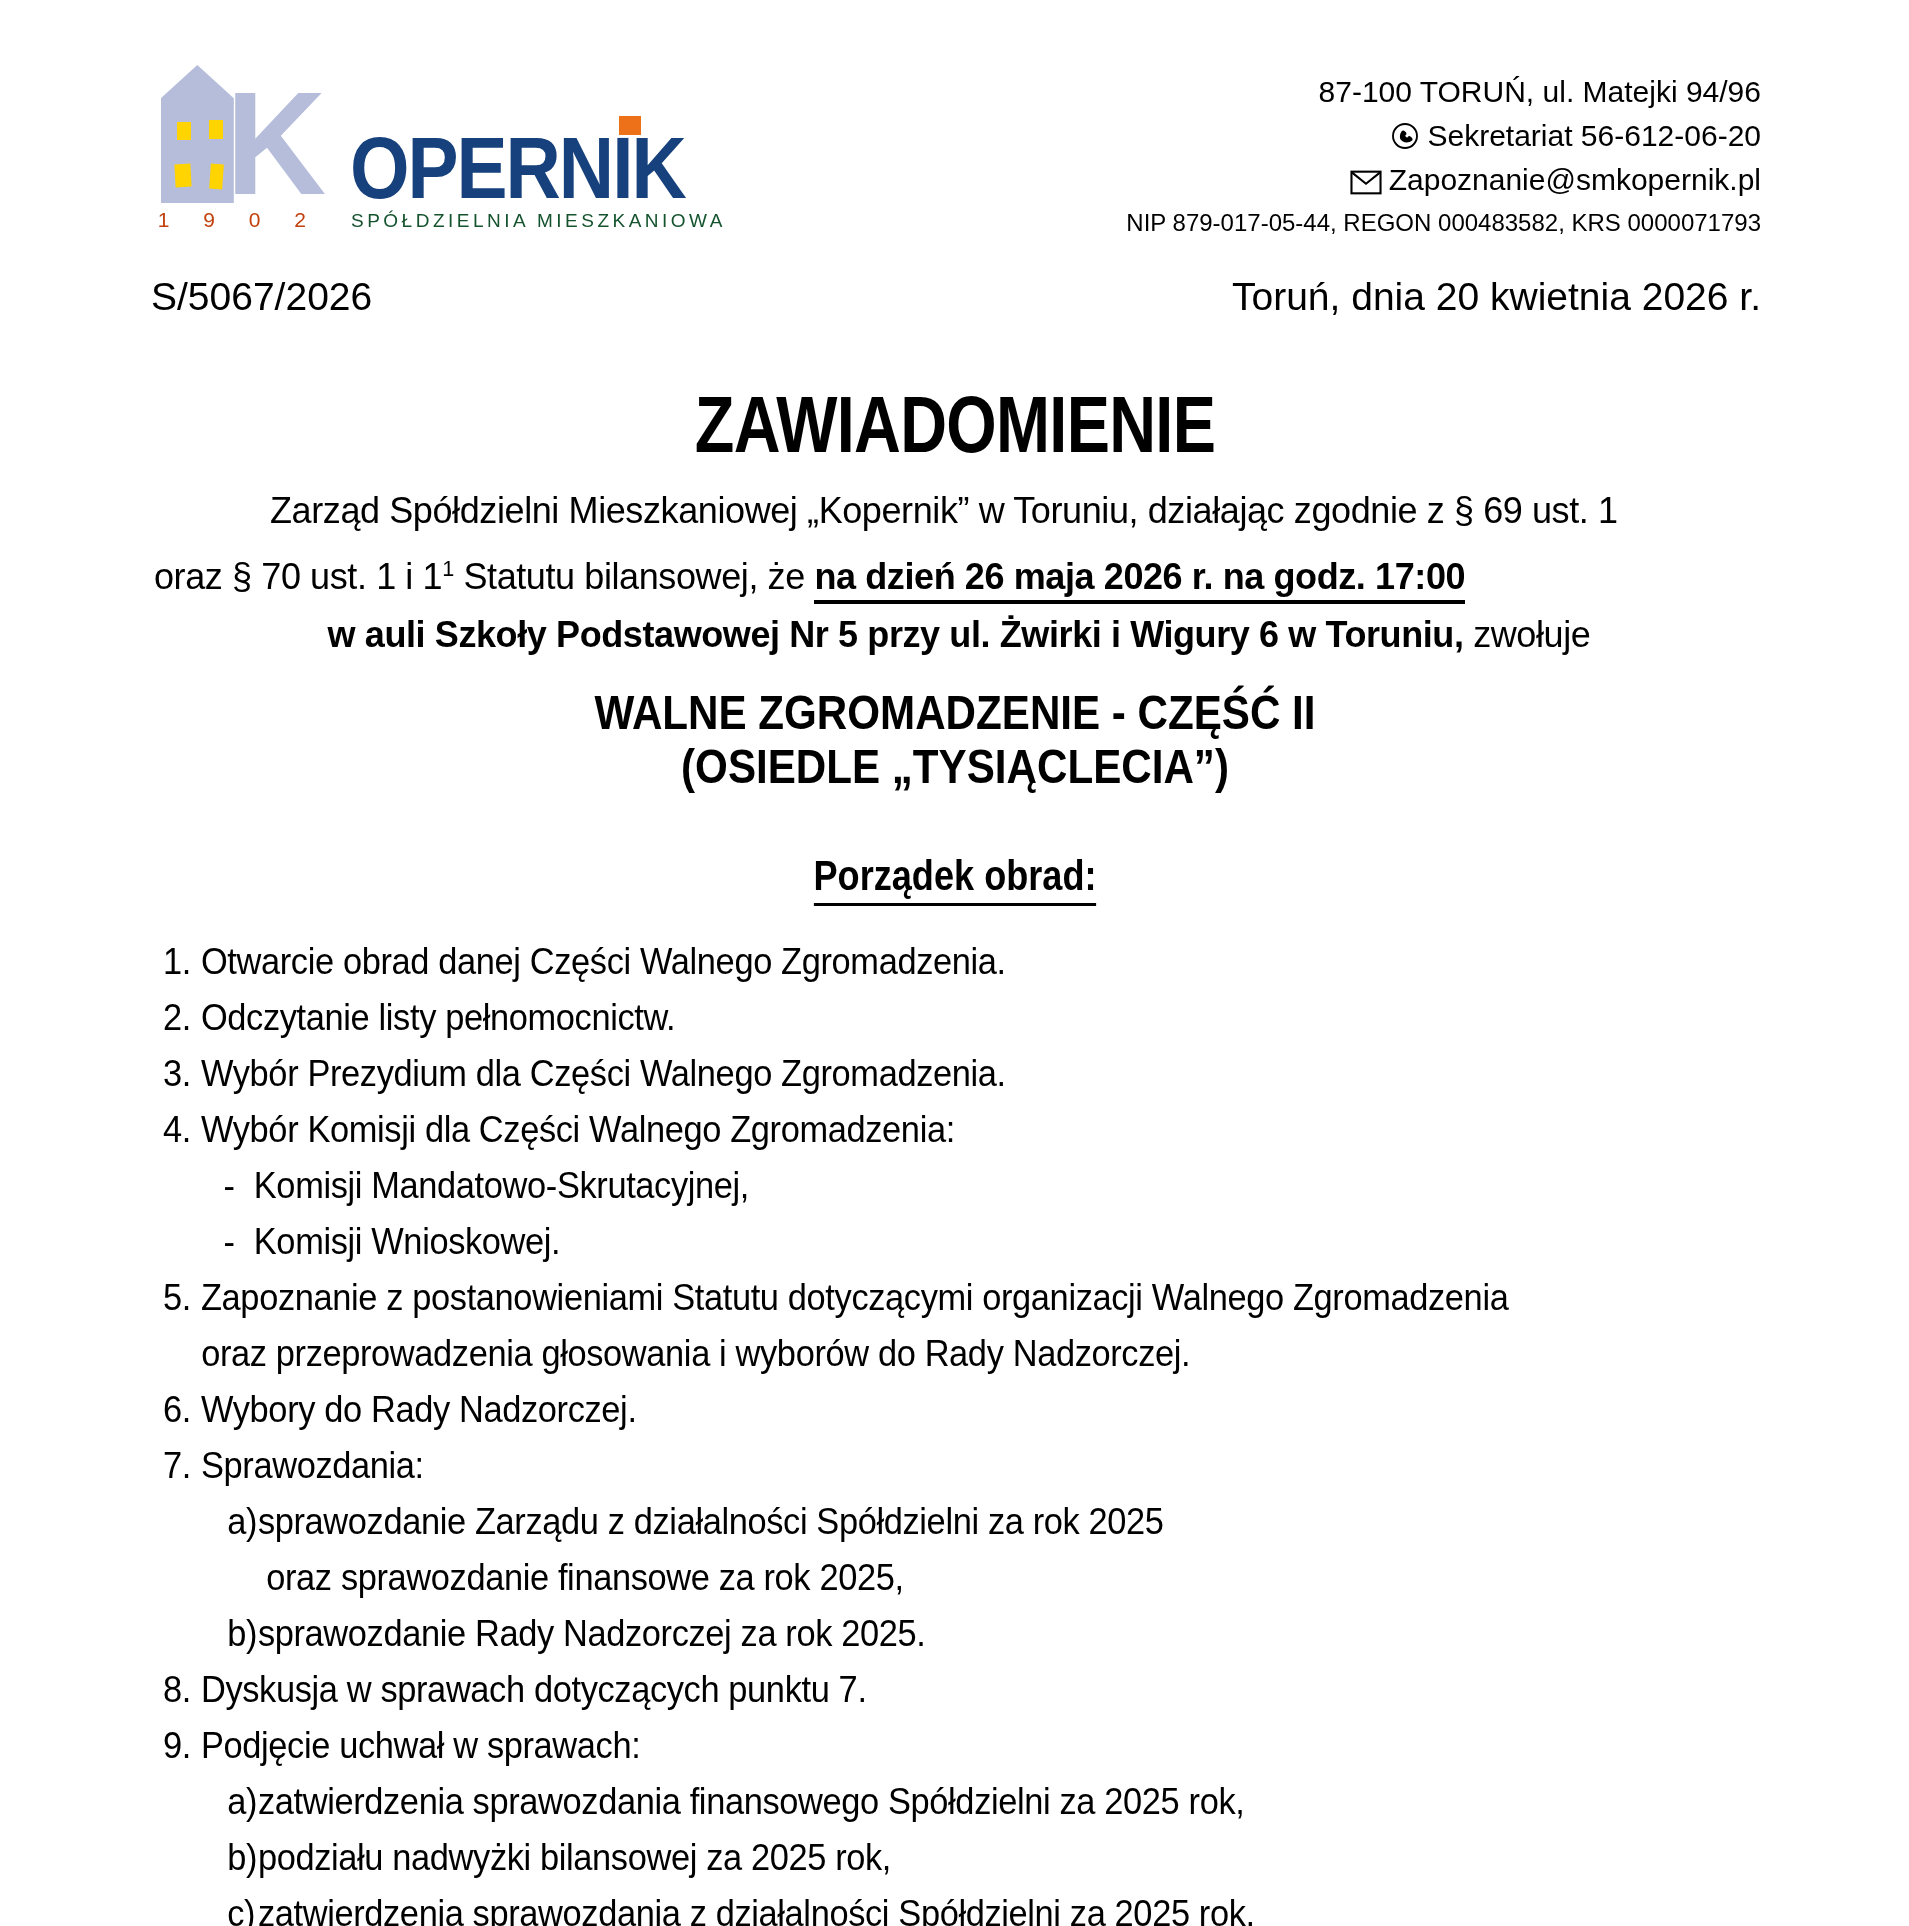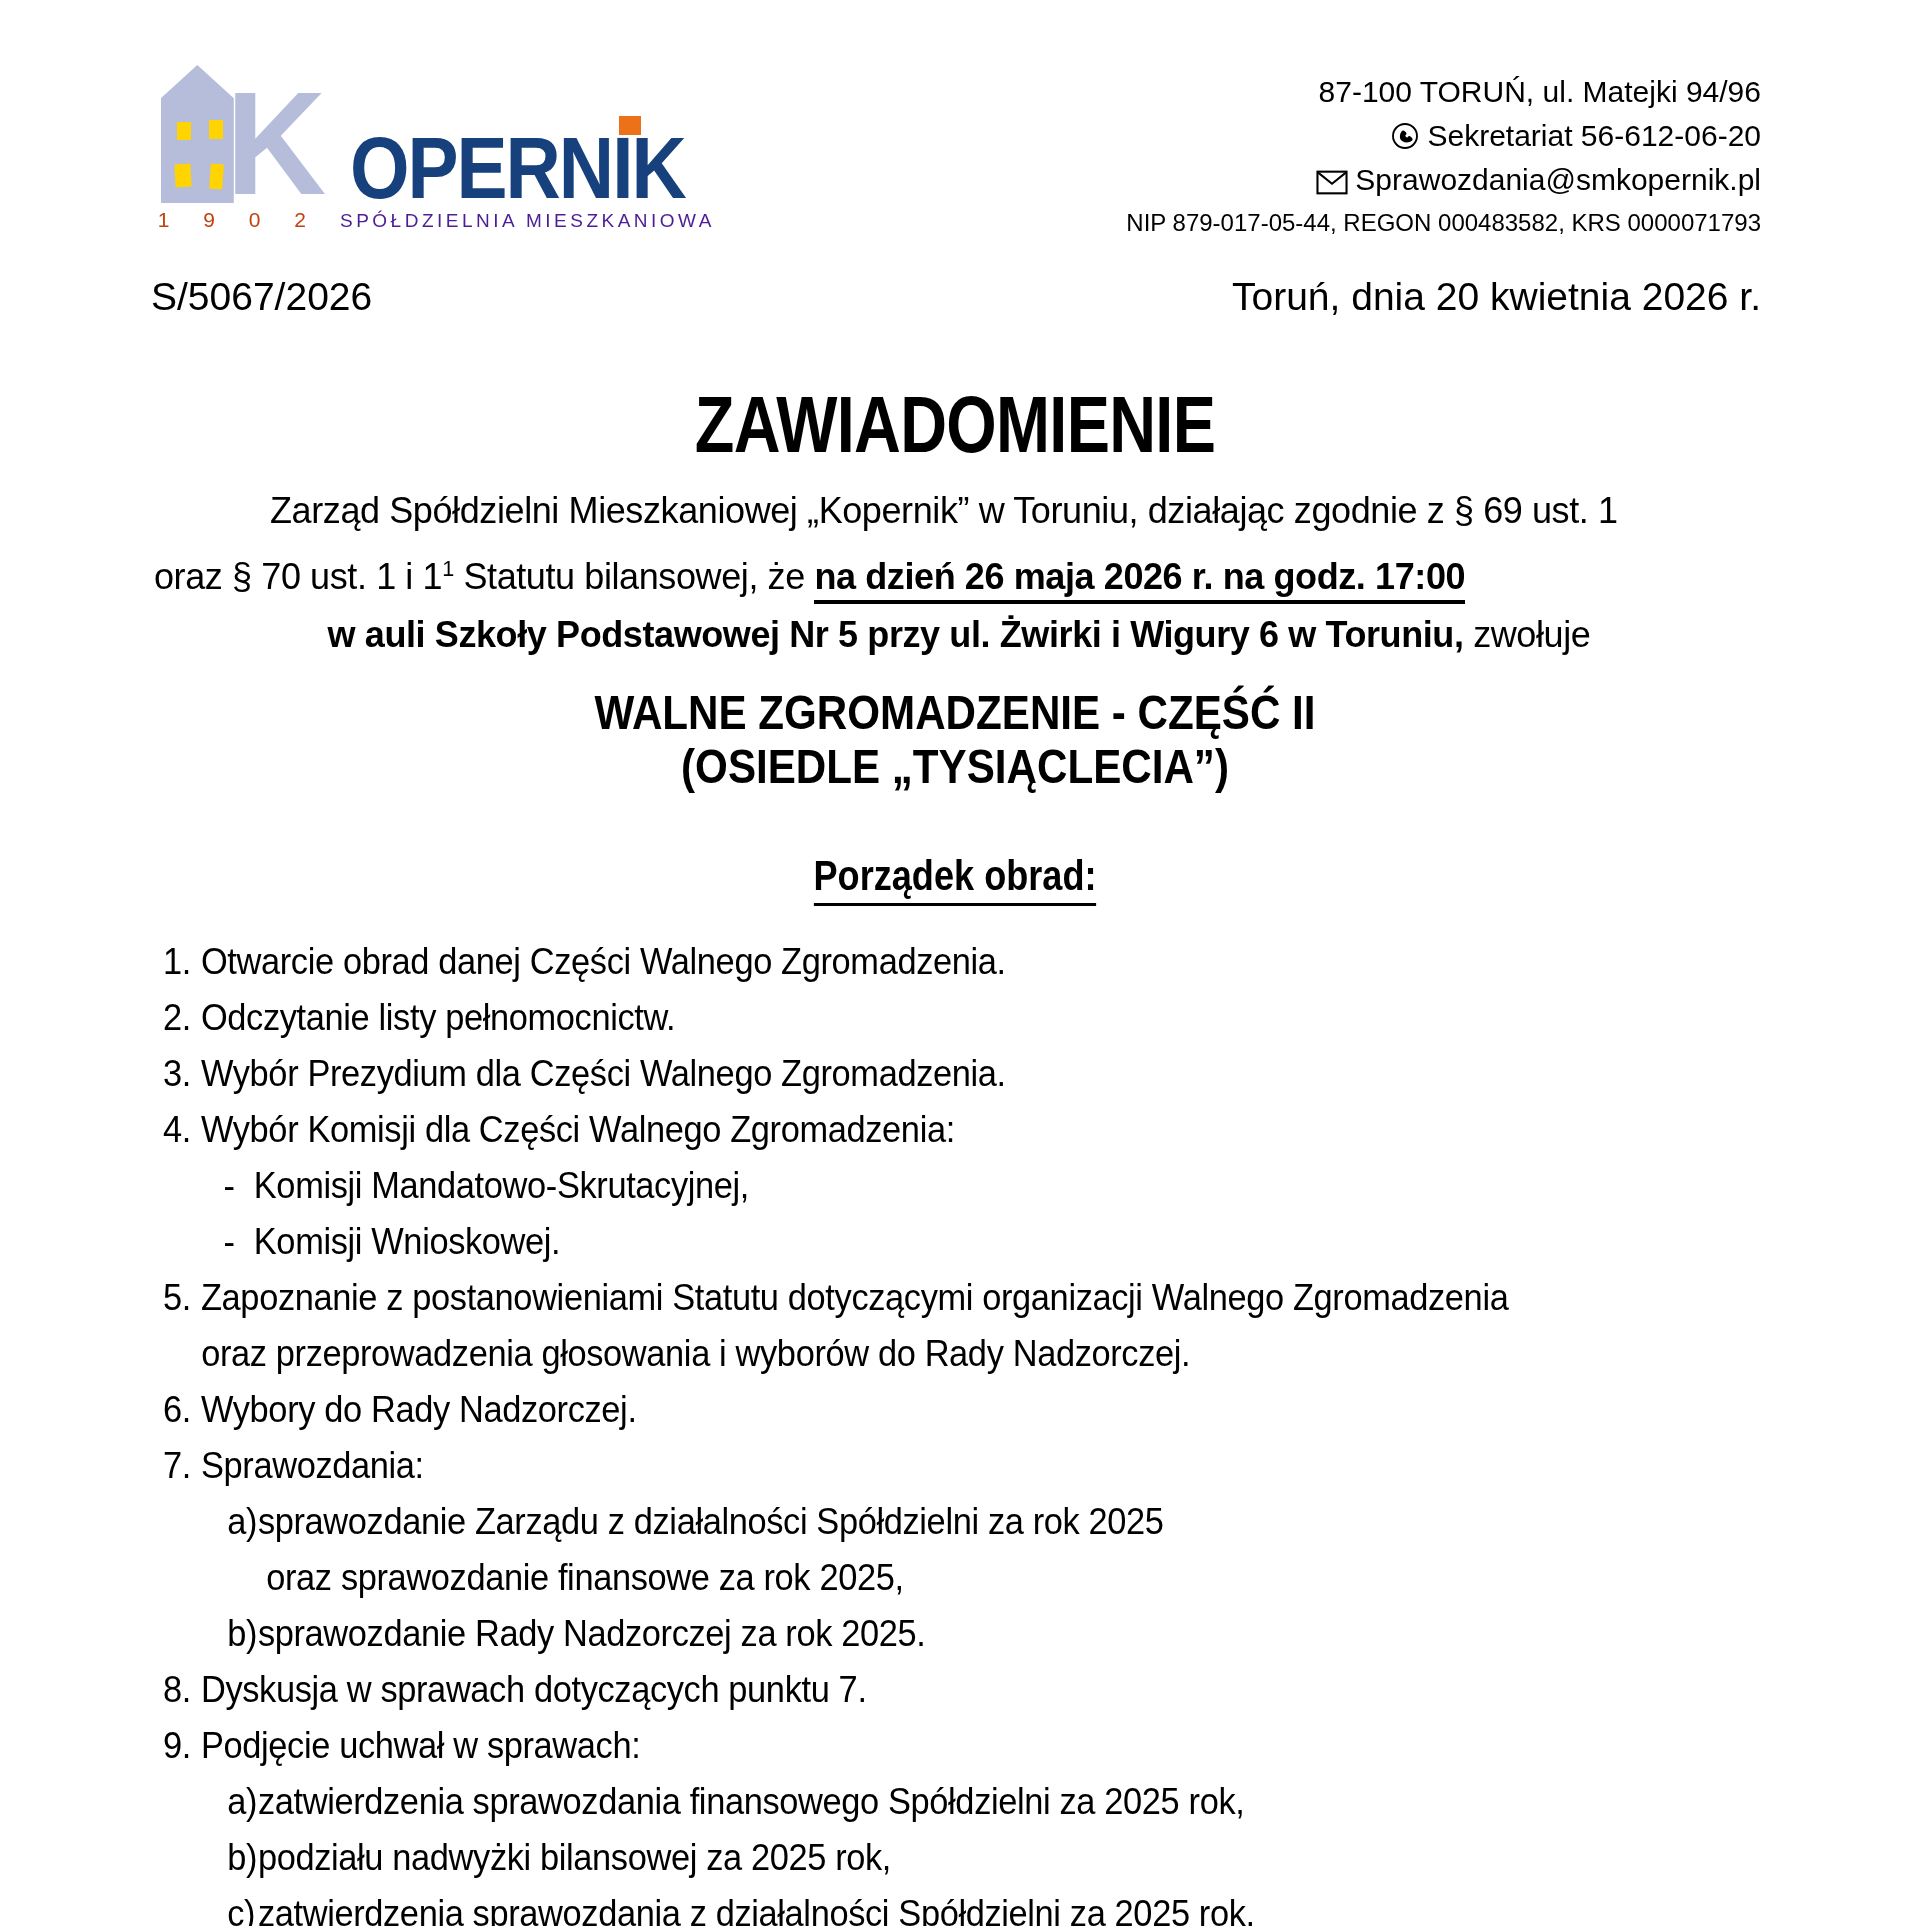--- a/index.html
+++ b/index.html
@@ -15,21 +15,21 @@
   .w1 { left:16px;  top:57px; width:14px; height:17.7px; }
   .w2 { left:48px; top:55px; width:14px; height:18.5px; }
   .w3 { left:14.6px;  top:99px; width:16px; height:23px; transform:rotate(-3deg); }
   .w4 { left:49px; top:99px; width:13px; height:25.4px; transform:rotate(4deg); }
   .k-letter { position:absolute; left:76px; top:8.5px; font-size:146px; line-height:1; font-weight:bold;
               color:#b5bdda; transform:scaleX(0.95); transform-origin:left top; }
   .wordmark { position:absolute; left:200px; top:62px; font-size:87px; line-height:1; font-weight:bold;
               color:#16417c; letter-spacing:-2.3px; transform:scaleX(0.88); transform-origin:left top; }
   .accent { position:absolute; left:469px; top:54px; width:21.6px; height:18.5px; background:#ed7118; }
   .year { position:absolute; left:7.7px; top:146px; font-size:21px; color:#c2410c; letter-spacing:14px; white-space:nowrap; }
-  .logo-sub { position:absolute; left:190px; top:148px; font-size:19px; color:#4c1d95; letter-spacing:3.5px; white-space:nowrap; }
+  .logo-sub { position:absolute; left:201px; top:148px; font-size:19px; color:#14532d; letter-spacing:3.5px; white-space:nowrap; }
   
   .contact { position:absolute; right:149px; top:70px; text-align:right; }
   .c-line { font-size:30px; line-height:44px; white-space:nowrap;text-align:right; }
   .c-line svg { vertical-align:-4.6px; margin-right:7px; }
   .registry { font-size:24px; line-height:42px; white-space:nowrap; }
   
   .refline { position:absolute; left:151px; right:149px; top:274px; display:flex;
              justify-content:space-between; font-size:39px; line-height:1.2; }
   
   .title { position:absolute; left:0; right:0; top:385px; text-align:center; font-size:79px;
@@ -88,21 +88,21 @@
     <div class="c-line">
       <svg width="30" height="30" viewBox="0 0 24 24">
         <circle cx="12" cy="12" r="9.6" fill="none" stroke="#000" stroke-width="1.5"></circle>
         <path d="M7.9 14.6c-.7-2.5.3-5.2 2.5-6.8 1-.7 2.1-.4 2.6.5l.6 1.1c.4.8.1 1.7-.7 2.1l-.8.4c.1.8.5 1.4 1.1 1.9l.8-.5c.8-.5 1.8-.2 2.2.6l.6 1.1c.5.9.1 2-.8 2.3-2.6.9-5.5.1-7.2-2-.4-.4-.7-.9-.9-1.7z" fill="#000" transform="rotate(-18 12 12)"></path>
       </svg><span>Sekretariat 56-612-06-20</span>
     </div>
     <div class="c-line">
       <svg width="32" height="25" viewBox="0 0 26 20">
         <rect x="1.2" y="1.2" width="23.6" height="17.6" fill="none" stroke="#000" stroke-width="1.7"></rect>
         <path d="M1.5 1.8 L13 11 L24.5 1.8" fill="none" stroke="#000" stroke-width="1.7"></path>
-      </svg><span>Sprawozdania@smkopernik.pl</span>
+      </svg><span>Zapoznanie@smkopernik.pl</span>
     </div>
     <div class="registry">NIP 879-017-05-44, REGON 000483582, KRS 0000071793</div>
   </div>
 
   <div class="refline">
     <span>S/5067/2026</span>
     <span>Toruń, dnia 20 kwietnia 2026 r.</span>
   </div>
 
   <div class="title">ZAWIADOMIENIE</div>

